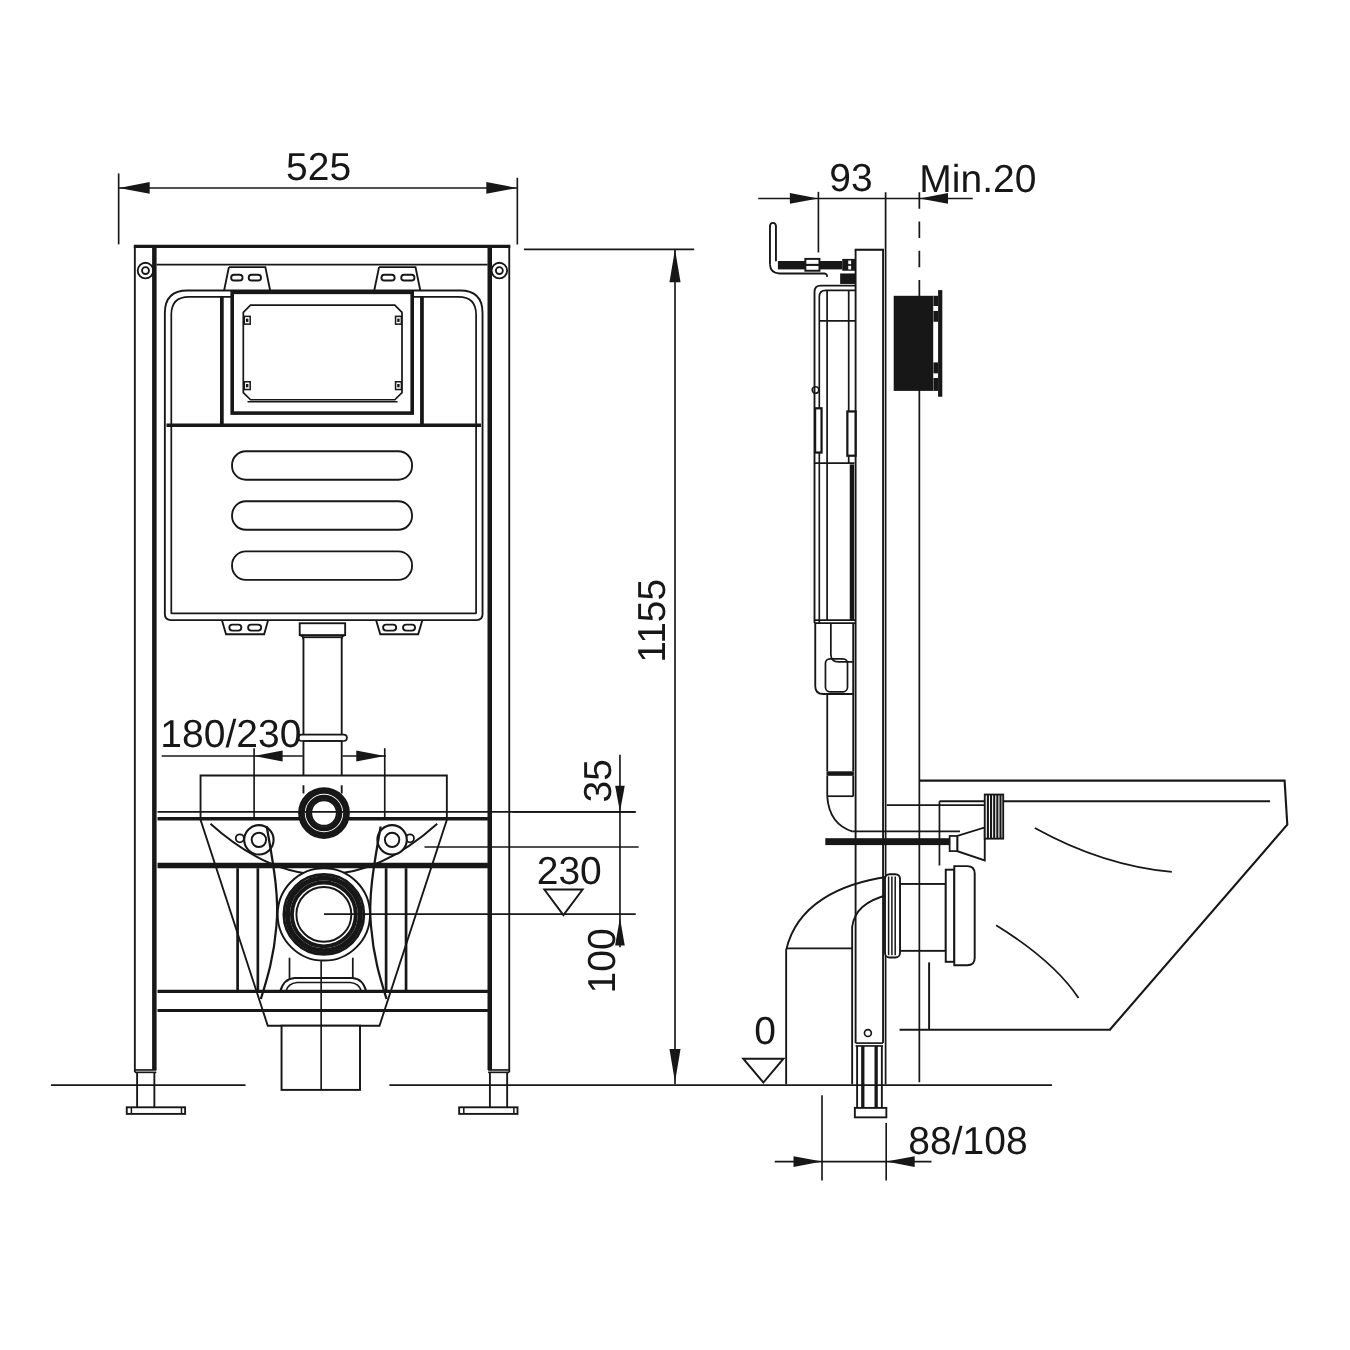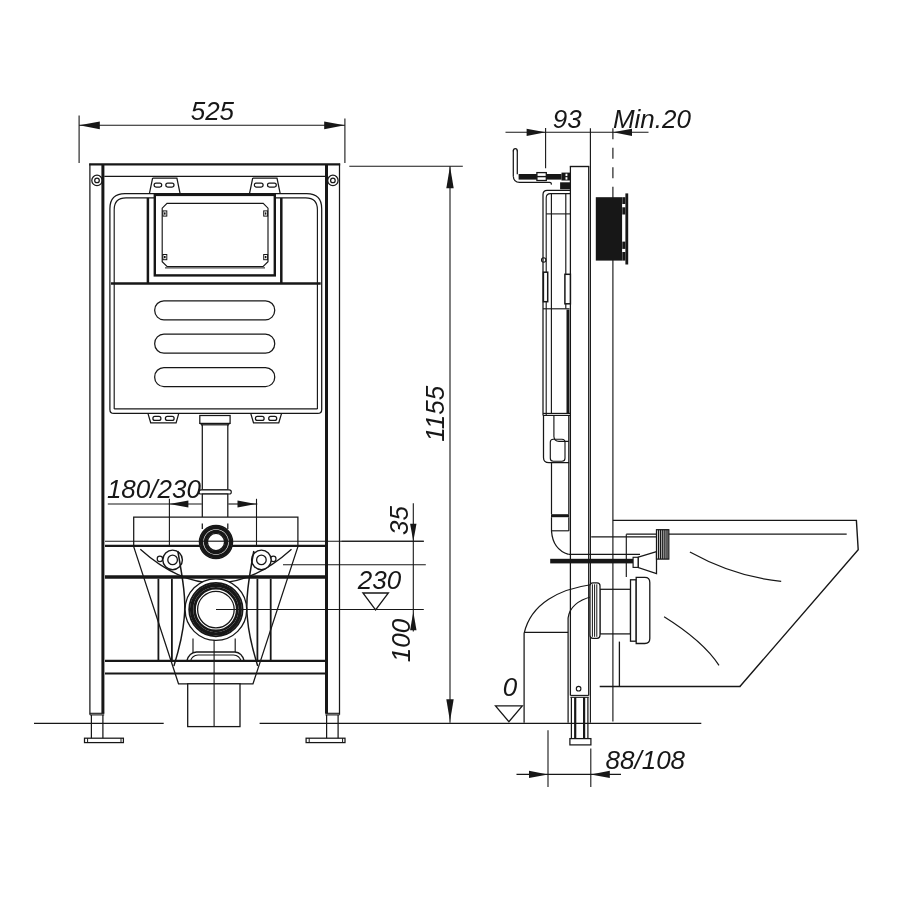--- a/index.html
+++ b/index.html
@@ -1,16 +1,16 @@
 <!DOCTYPE html>
 <html><head>
 <meta charset="utf-8">
 <style>
   html,body{margin:0;padding:0;background:#fff;}
-  .wrap{width:900px;height:900px;position:relative;background:#fff;font-style:italic;}
+  .wrap{width:900px;height:900px;position:relative;background:#fff;}
   text{font-family:"Liberation Sans",sans-serif;fill:#171717;}
 </style>
 </head>
 <body>
 <div class="wrap">
 <svg style="filter:grayscale(1)" width="900" height="900" viewBox="0 0 900 900">
 <rect x="0" y="0" width="900" height="900" fill="#ffffff"></rect>
 <g stroke="#171717" fill="none" stroke-width="1.25">
 
 <g id="rails">

